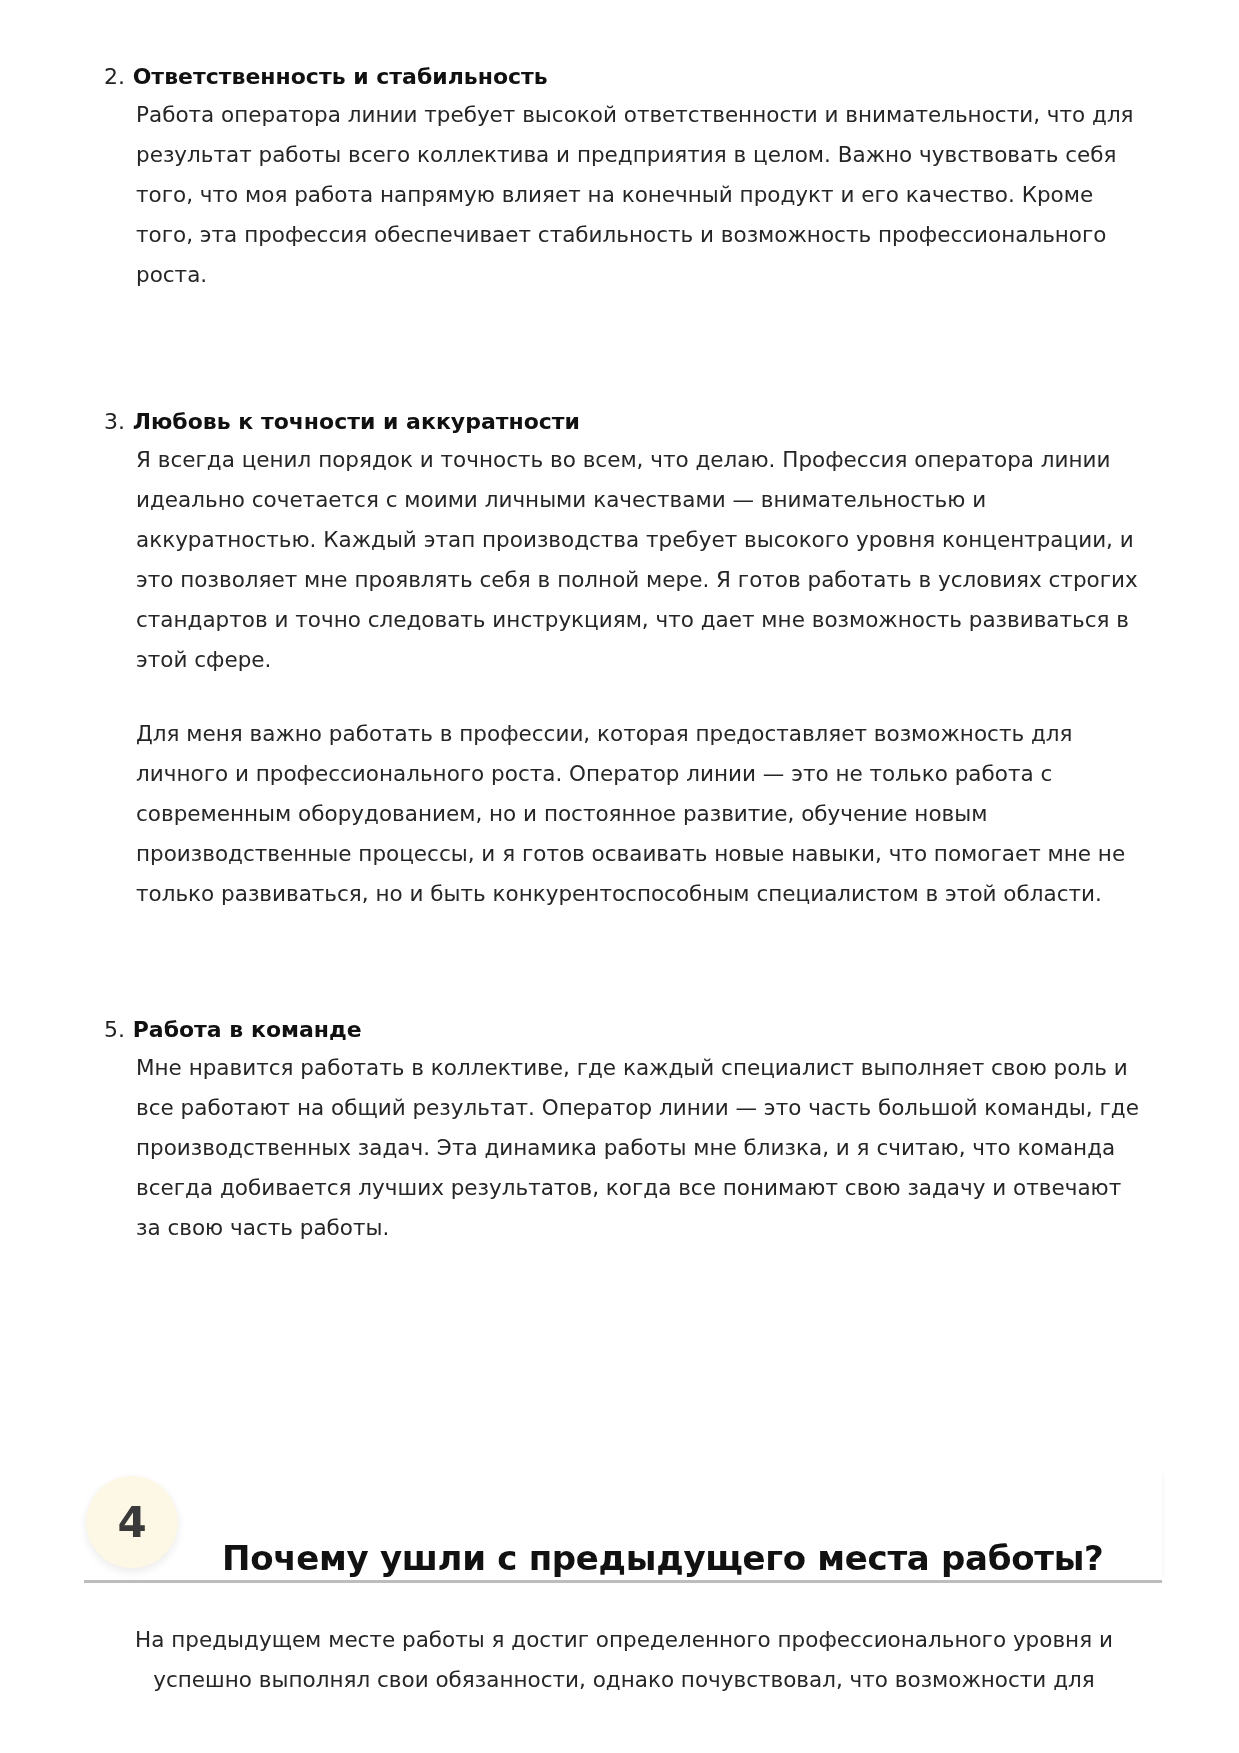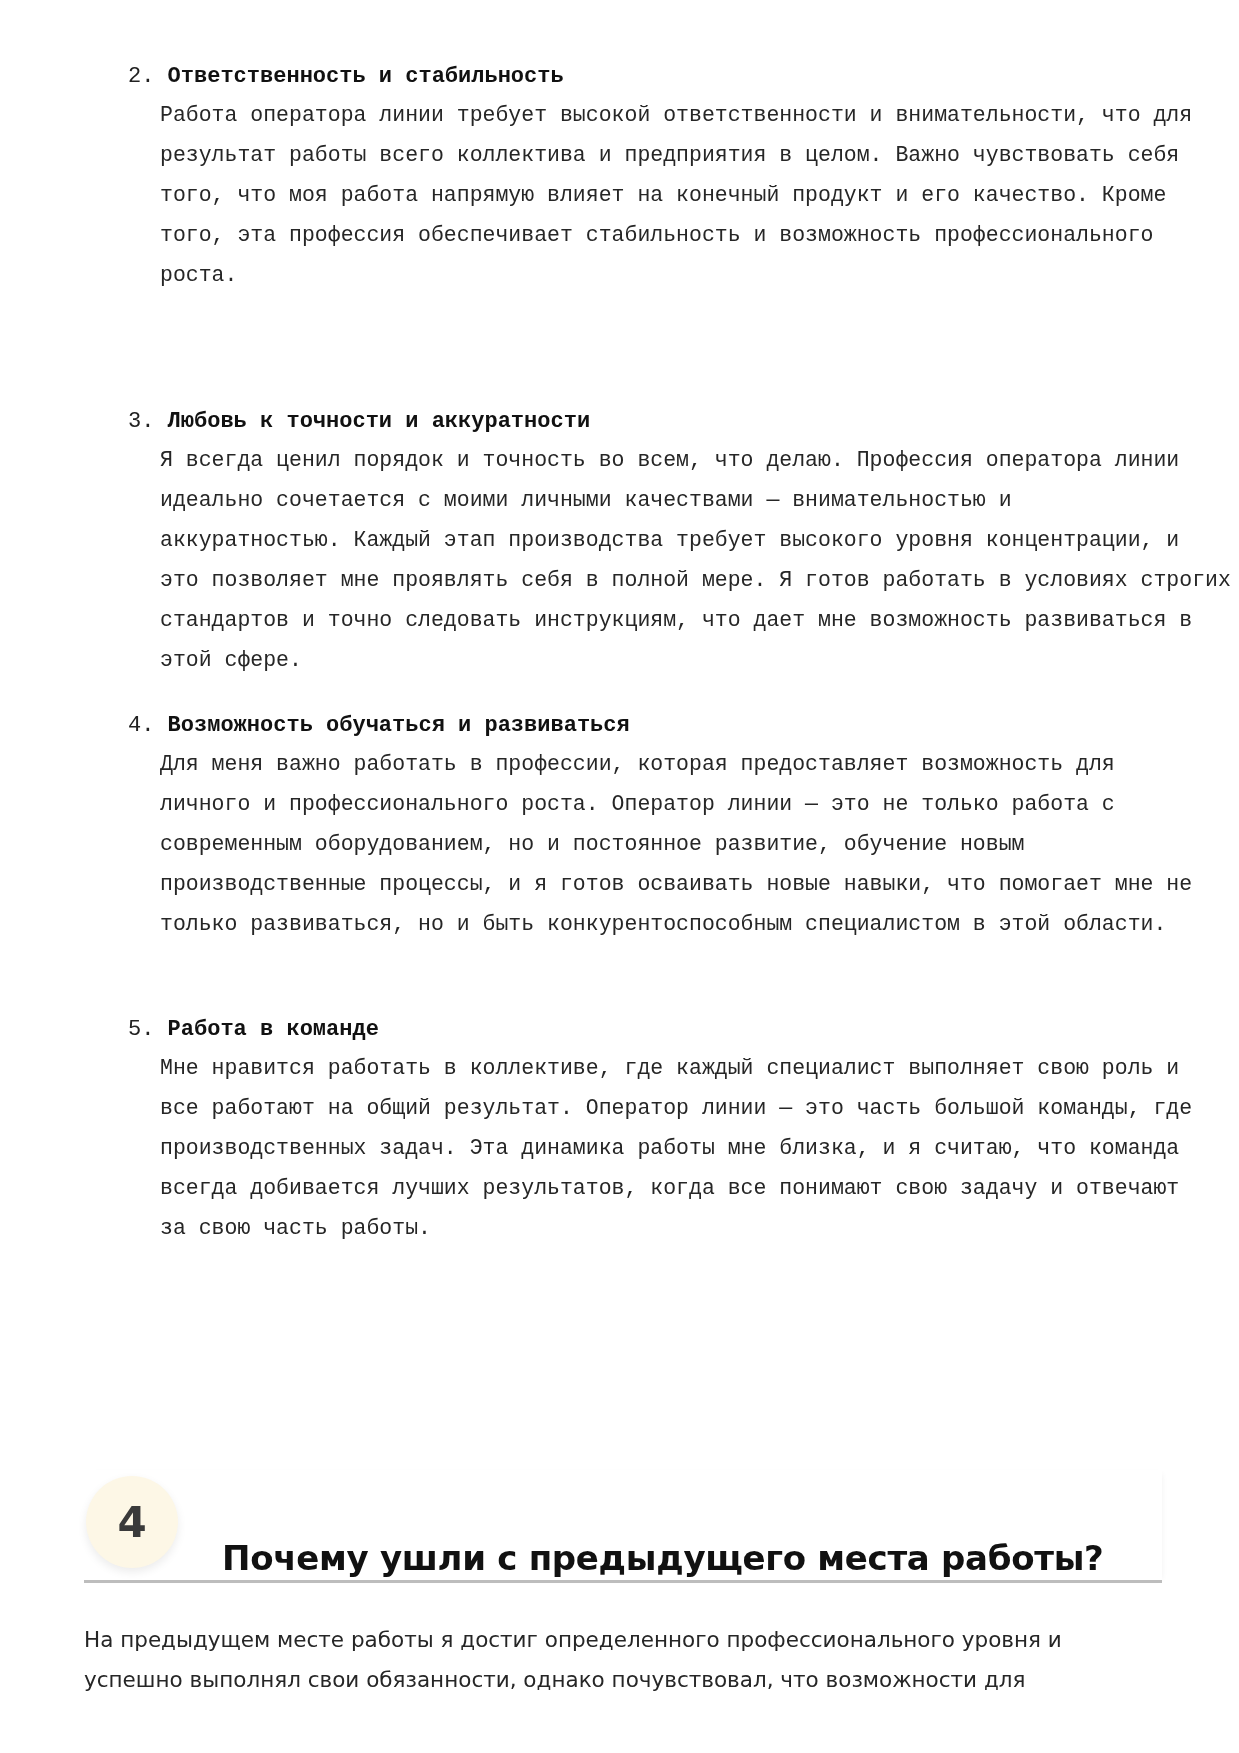--- a/index.html
+++ b/index.html
@@ -2,21 +2,21 @@
 <html><head>
   <meta charset="utf-8">
   <style>
     html, body { margin: 0; padding: 0; background: #ffffff; }
     body {
       width: 1239px; height: 1753px; overflow: hidden; position: relative;
       font-family: "DejaVu Sans", "Liberation Sans", sans-serif;
       color: #1f1f1f;
     }
     .list { position: absolute; left: 0; top: 0; width: 1239px; }
-    .item { position: absolute; left: 128px; width: 1050px; font-family: Liberation Mono, monospace; }
+    .item { position: absolute; left: 104px; width: 1050px; }
     .item-title { font-size: 22px; line-height: 30px; font-weight: bold; color: #111; white-space: nowrap; }
     .item-num { font-weight: normal; color: #222; }
     .item-body { margin-left: 32px; font-size: 21.5px; line-height: 40px; color: #262626; margin-top: 3px; }
     .item-body .ln { display: block; white-space: nowrap; }
     .section-head {
       position: absolute; left: 84px; top: 1470px; width: 1078px; height: 110px;
       border-bottom: 3px solid #bdbdbd; background: #ffffff;
       box-shadow: 4px 0 6px -4px rgba(0,0,0,0.06);
     }
     .badge {
@@ -26,21 +26,21 @@
       font-size: 42px; font-weight: bold; color: #3a3a3a;
     }
     .section-title {
       position: absolute; left: 138px; top: 28px; font-size: 34px; font-weight: bold; color: #111;
       white-space: nowrap; letter-spacing: -0.3px; margin-top: 40px;
     }
     .para {
       position: absolute; left: 84px; top: 1620px; width: 1080px;
       font-size: 21.5px; line-height: 40px; color: #262626;
     }
-    .para .ln { display: block; white-space: nowrap; }
+    .para .ln { display: block; white-space: nowrap; text-align: center; }
   </style>
 </head>
 <body>
 
 <div class="list">
   <div class="item" style="top:62px">
     <div class="item-title"><span class="item-num">2.</span> <span>Ответственность и стабильность</span></div>
     <div class="item-body">
       <span class="ln">Работа оператора линии требует высокой ответственности и внимательности, что для</span>
       <span class="ln">результат работы всего коллектива и предприятия в целом. Важно чувствовать себя</span>
@@ -56,21 +56,20 @@
       <span class="ln">Я всегда ценил порядок и точность во всем, что делаю. Профессия оператора линии</span>
       <span class="ln">идеально сочетается с моими личными качествами — внимательностью и</span>
       <span class="ln">аккуратностью. Каждый этап производства требует высокого уровня концентрации, и</span>
       <span class="ln">это позволяет мне проявлять себя в полной мере. Я готов работать в условиях строгих</span>
       <span class="ln">стандартов и точно следовать инструкциям, что дает мне возможность развиваться в</span>
       <span class="ln">этой сфере.</span>
     </div>
   </div>
 
   <div class="item" style="top:711px">
-    <div class="item-title"><span class="item-num">4.</span> <span>Возможность обучаться и развиваться</span></div>
     <div class="item-body">
       <span class="ln">Для меня важно работать в профессии, которая предоставляет возможность для</span>
       <span class="ln">личного и профессионального роста. Оператор линии — это не только работа с</span>
       <span class="ln">современным оборудованием, но и постоянное развитие, обучение новым</span>
       <span class="ln">производственные процессы, и я готов осваивать новые навыки, что помогает мне не</span>
       <span class="ln">только развиваться, но и быть конкурентоспособным специалистом в этой области.</span>
     </div>
   </div>
 
   <div class="item" style="top:1015px">

